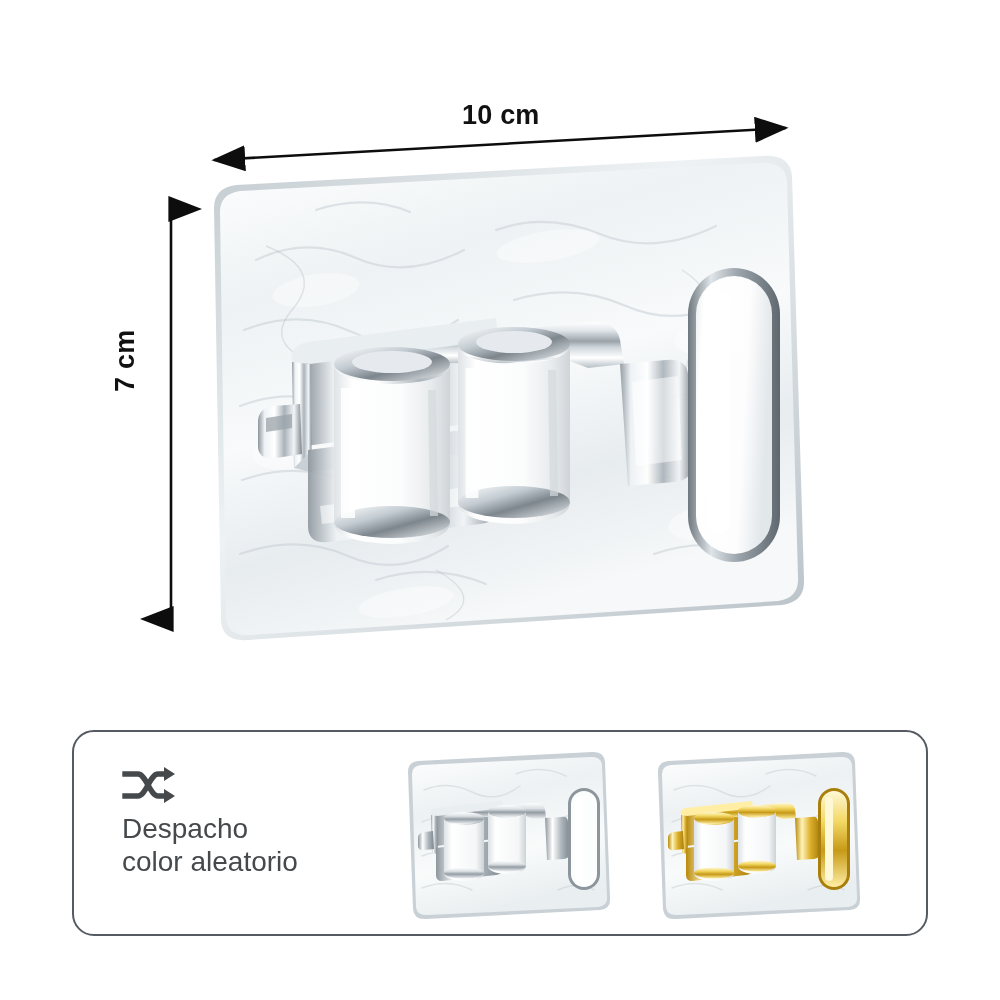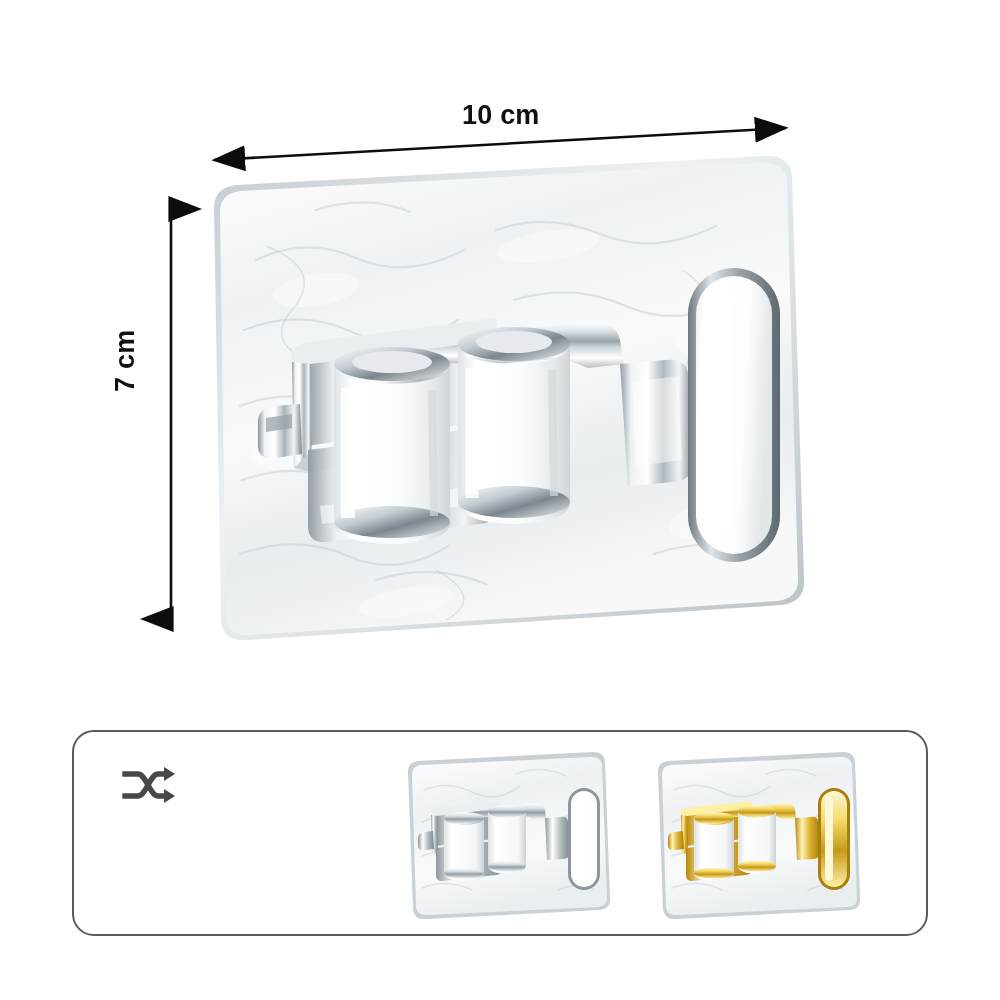--- a/index.html
+++ b/index.html
@@ -271,20 +271,22 @@
 
     <div id="shuffle-note">
       <svg id="shuffle-icon" width="54" height="38" viewBox="0 0 54 38">
         <g fill="none" stroke="#46494c" stroke-width="5.4" stroke-linecap="square">
           <path d="M3,8 L16,8 C24,8 28,30 36,30 L45,30"></path>
           <path d="M3,30 L16,30 C24,30 28,8 36,8 L45,8"></path>
         </g>
         <path d="M42,1 L53,8 L42,15 Z" fill="#46494c"></path>
         <path d="M42,23 L53,30 L42,37 Z" fill="#46494c"></path>
       </svg>
+      <div id="shuffle-text">Despacho
+color aleatorio</div>
     </div>
 
     <div class="variant" id="variant-silver">
       <svg class="variant-svg" viewBox="0 0 258 176" preserveAspectRatio="xMidYMid meet">
         <defs>
           <linearGradient id="vPlateS" x1="0" y1="0" x2="0.3" y2="1">
             <stop offset="0%" stop-color="#fdfefe"></stop>
             <stop offset="35%" stop-color="#edf1f3"></stop>
             <stop offset="70%" stop-color="#f9fbfb"></stop>
             <stop offset="100%" stop-color="#e9eef0"></stop>

